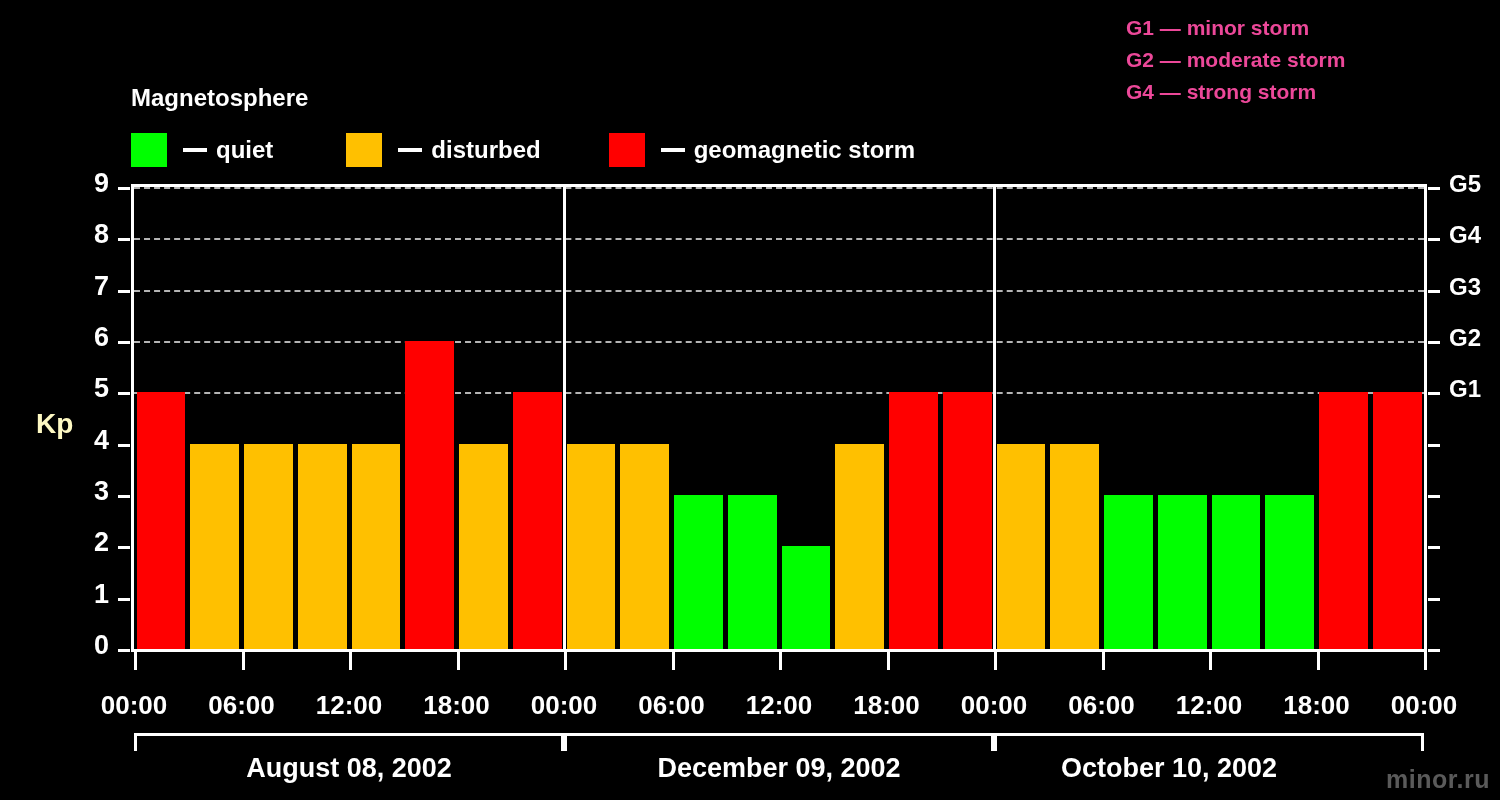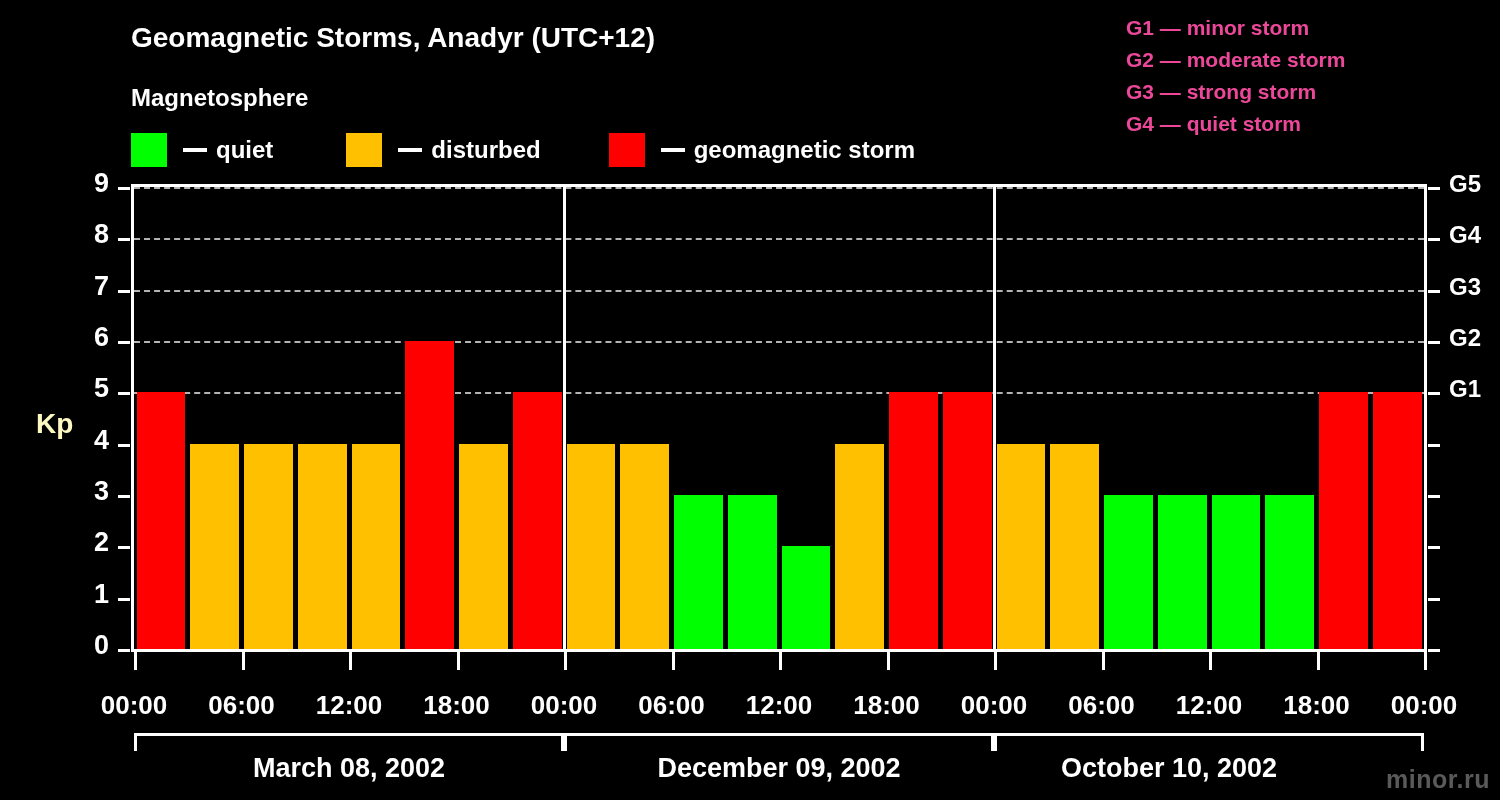--- a/index.html
+++ b/index.html
@@ -222,21 +222,20 @@
     font-weight: bold;
     color: #5a5a5a;
     letter-spacing: 0.5px;
   }
 </style>
 </head>
 <body>
 
 <div id="page">
 
-  <div id="chart-title">Geomagnetic Storms, Anadyr (UTC+12)</div>
   <div id="color-legend">
     <div class="legend-entry">
       <span class="legend-swatch" style="background: rgb(0, 255, 0);"></span>
       <span class="legend-dash"></span>
       <span class="legend-text">quiet</span>
     </div>
     <div id="legend-gap-1"></div>
     <div class="legend-entry">
       <span class="legend-swatch" style="background: rgb(255, 192, 0);"></span>
       <span class="legend-dash"></span>
@@ -248,22 +247,21 @@
       <span class="legend-dash"></span>
       <span class="legend-text">geomagnetic storm</span>
     </div>
   </div>
 
   <div id="subtitle">Magnetosphere</div>
 
   <div id="g-legend">
       <div class="g-row"><span class="g-code">G1</span><span class="g-desc"> — minor storm</span></div>
       <div class="g-row"><span class="g-code">G2</span><span class="g-desc"> — moderate storm</span></div>
-      <div class="g-row"><span class="g-code">G3</span><span class="g-desc"> — strong storm</span></div>
-      <div class="g-row"><span class="g-code">G4</span><span class="g-desc"> — quiet storm</span></div>
+      <div class="g-row"><span class="g-code">G4</span><span class="g-desc"> — strong storm</span></div>
     </div>
 
   <div id="axis-left">
       <div class="y-tick-label" style="left: 69px; top: 630px;">0</div>
       <div class="y-tick-mark" style="left: 118px; top: 649px;"></div>
       <div class="y-tick-label" style="left: 69px; top: 578.667px;">1</div>
       <div class="y-tick-mark" style="left: 118px; top: 597.667px;"></div>
       <div class="y-tick-label" style="left: 69px; top: 527.333px;">2</div>
       <div class="y-tick-mark" style="left: 118px; top: 546.333px;"></div>
       <div class="y-tick-label" style="left: 69px; top: 476px;">3</div>
@@ -359,21 +357,21 @@
         <div class="bar" style="left: 1131.25px; width: 48.75px; height: 154px; background: rgb(0, 255, 0);"></div>
         <div class="bar" style="left: 1185px; width: 48.75px; height: 256.667px; background: rgb(255, 0, 0);"></div>
         <div class="bar" style="left: 1238.75px; width: 48.75px; height: 256.667px; background: rgb(255, 0, 0);"></div>
         <div class="day-divider" style="left: 428.5px;"></div>
         <div class="day-divider" style="left: 858.5px;"></div>
       </div>
   </div>
 
   <div id="day-brackets">
       <div class="day-bracket" style="left: 134px; width: 430px;"></div>
-      <div class="day-label" style="left: 134px; width: 430px;">March 08, 2002</div>
+      <div class="day-label" style="left: 134px; width: 430px;">August 08, 2002</div>
       <div class="day-bracket" style="left: 564px; width: 430px;"></div>
       <div class="day-label" style="left: 564px; width: 430px;">December 09, 2002</div>
       <div class="day-bracket" style="left: 994px; width: 430px;"></div>
       <div class="day-label" style="left: 954px; width: 430px;">October 10, 2002</div>
     </div>
 
   <div id="watermark">minor.ru</div>
 </div>
 
 </body></html>

